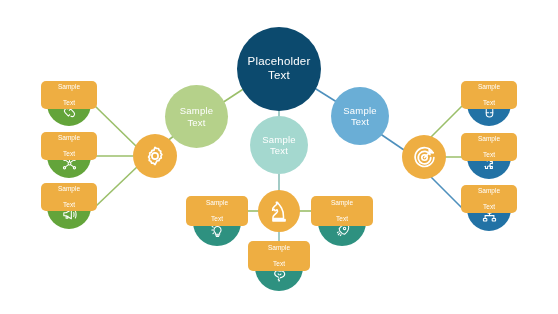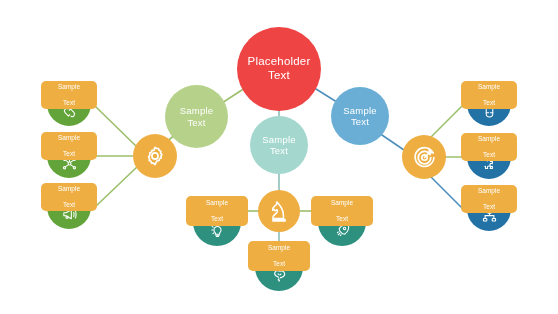--- a/index.html
+++ b/index.html
@@ -54,21 +54,21 @@
     <line x1="297" y1="211" x2="322" y2="211" stroke="#9bbf6a" stroke-width="1.6"></line>
     <line x1="279" y1="228" x2="279" y2="242" stroke="#8cbfb8" stroke-width="1.6"></line>
 
     <line x1="379" y1="133" x2="404" y2="150" stroke="#4e90bd" stroke-width="1.6"></line>
 
     <line x1="420" y1="148" x2="462" y2="106" stroke="#9bbf6a" stroke-width="1.6"></line>
     <line x1="426" y1="157" x2="462" y2="157" stroke="#9bbf6a" stroke-width="1.6"></line>
     <line x1="420" y1="166" x2="462" y2="208" stroke="#4e90bd" stroke-width="1.6"></line>
   </svg>
 
-  <div class="circ" style="left:237px;top:27px;width:84px;height:84px;background:#ef4444;font-size:11.5px;">
+  <div class="circ" style="left:237px;top:27px;width:84px;height:84px;background:#0c4a6e;font-size:11.5px;">
     <span>
       <span>Placeholder</span>
       <span>Text</span>
     </span>
   </div>
 
   <div class="circ" style="left:165px;top:85px;width:63px;height:63px;background:#b5d18a;font-size:9.5px;">
     <span>
       <span>Sample</span>
       <span>Text</span>

